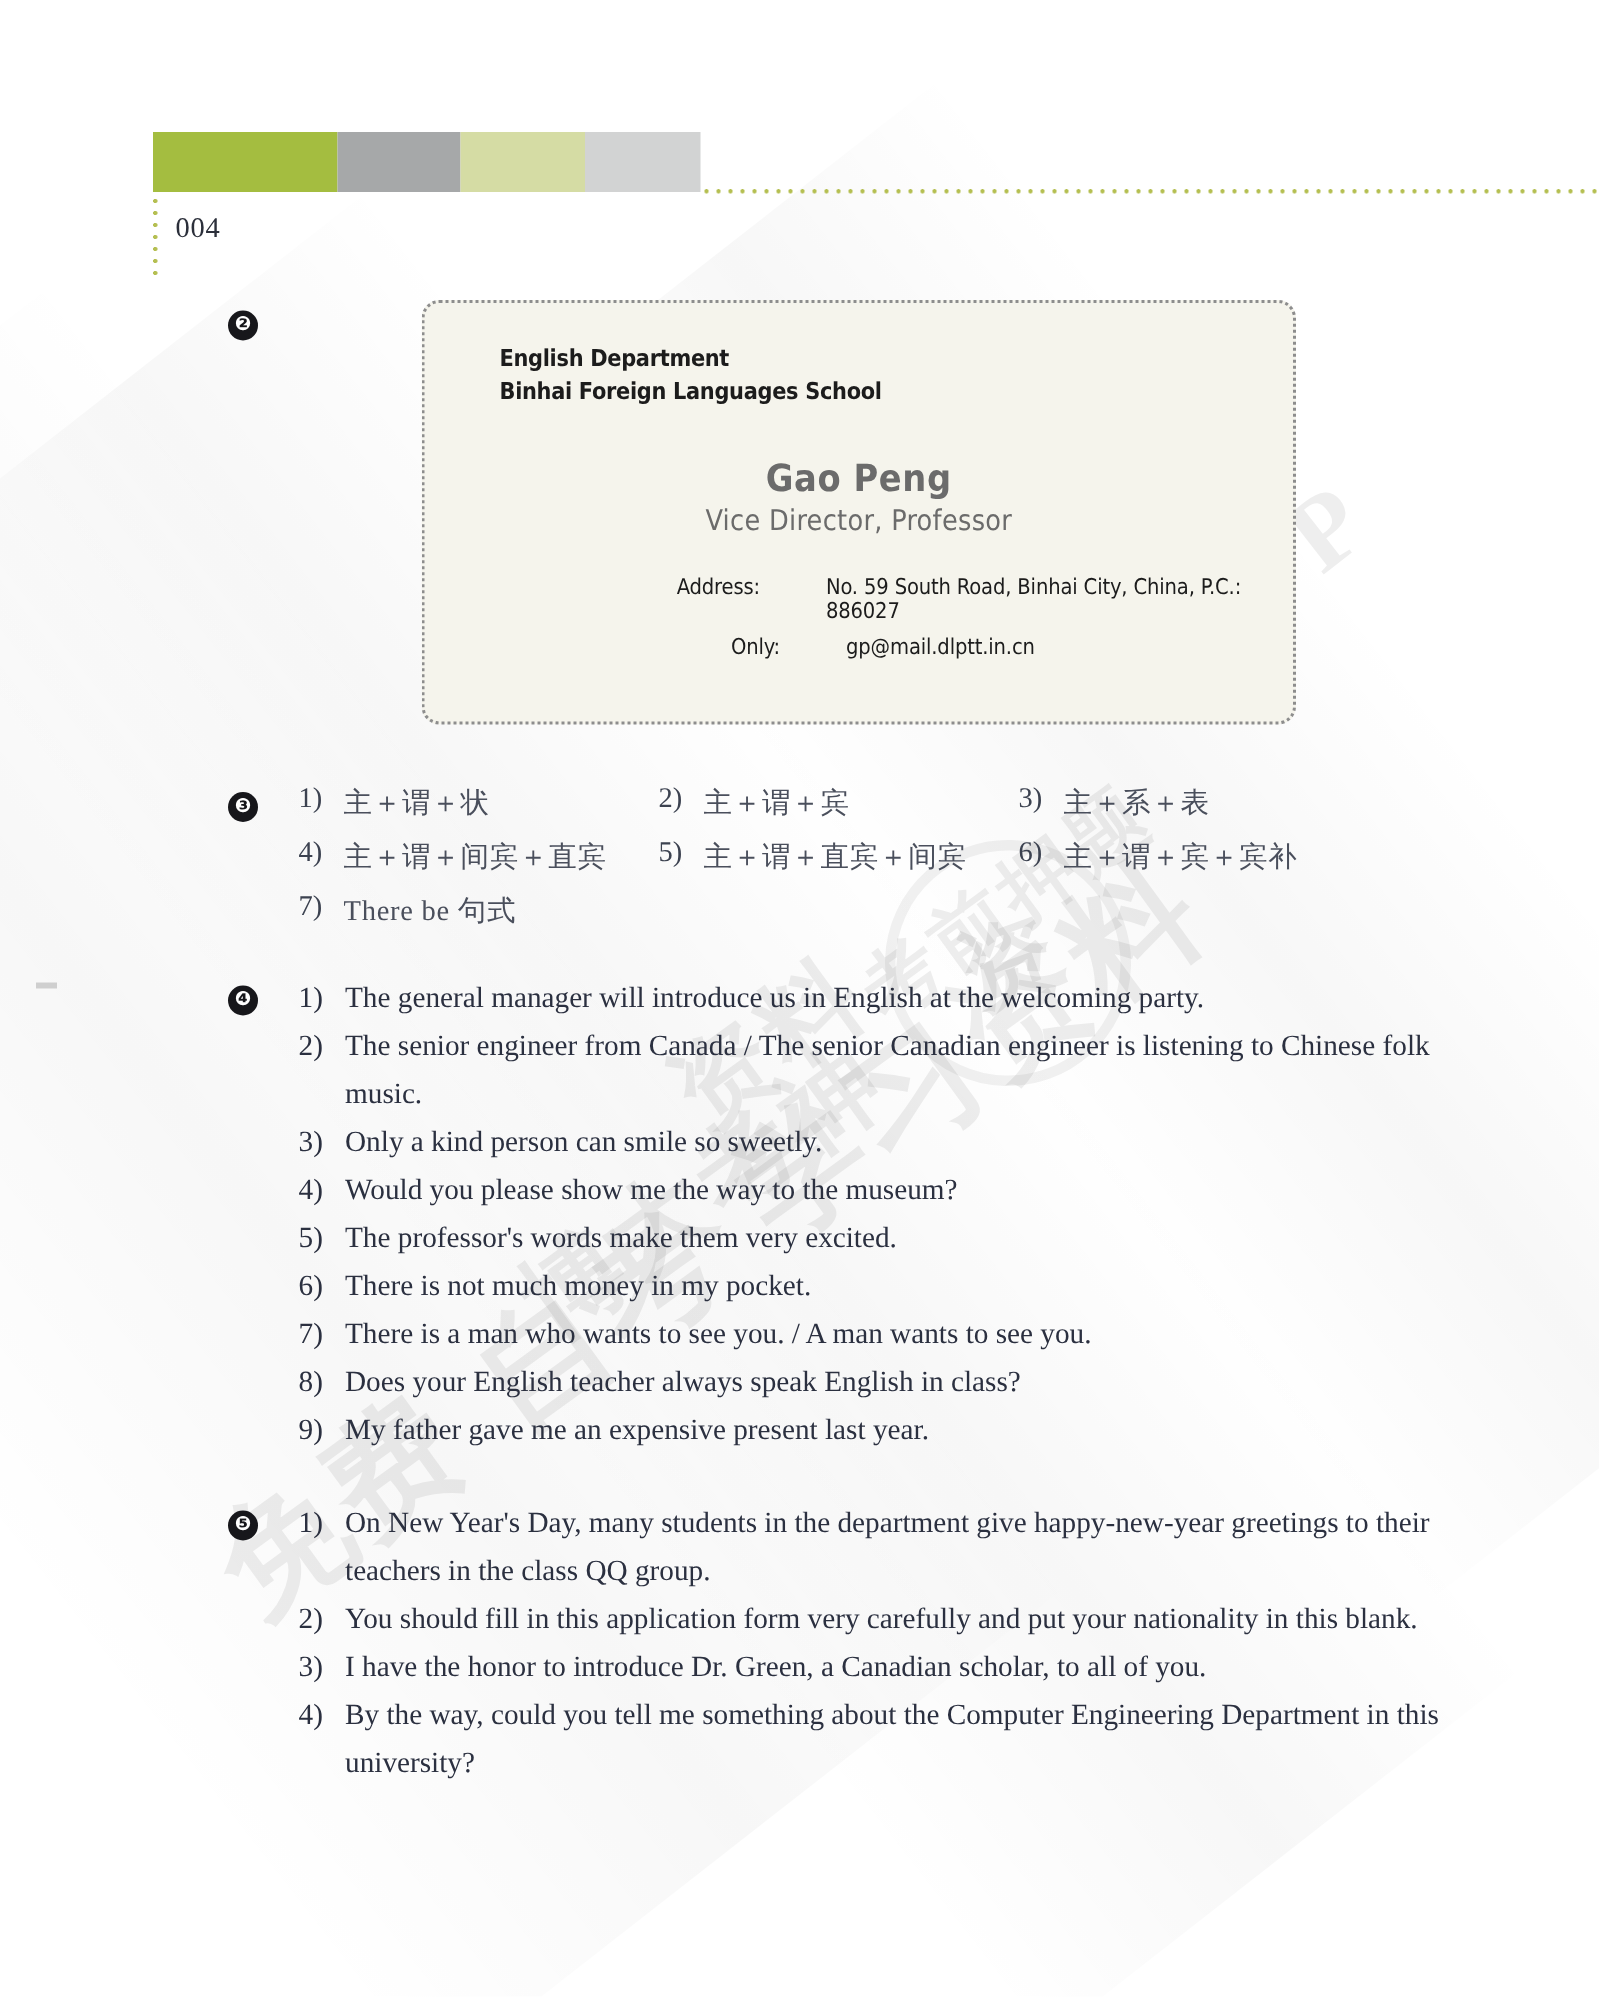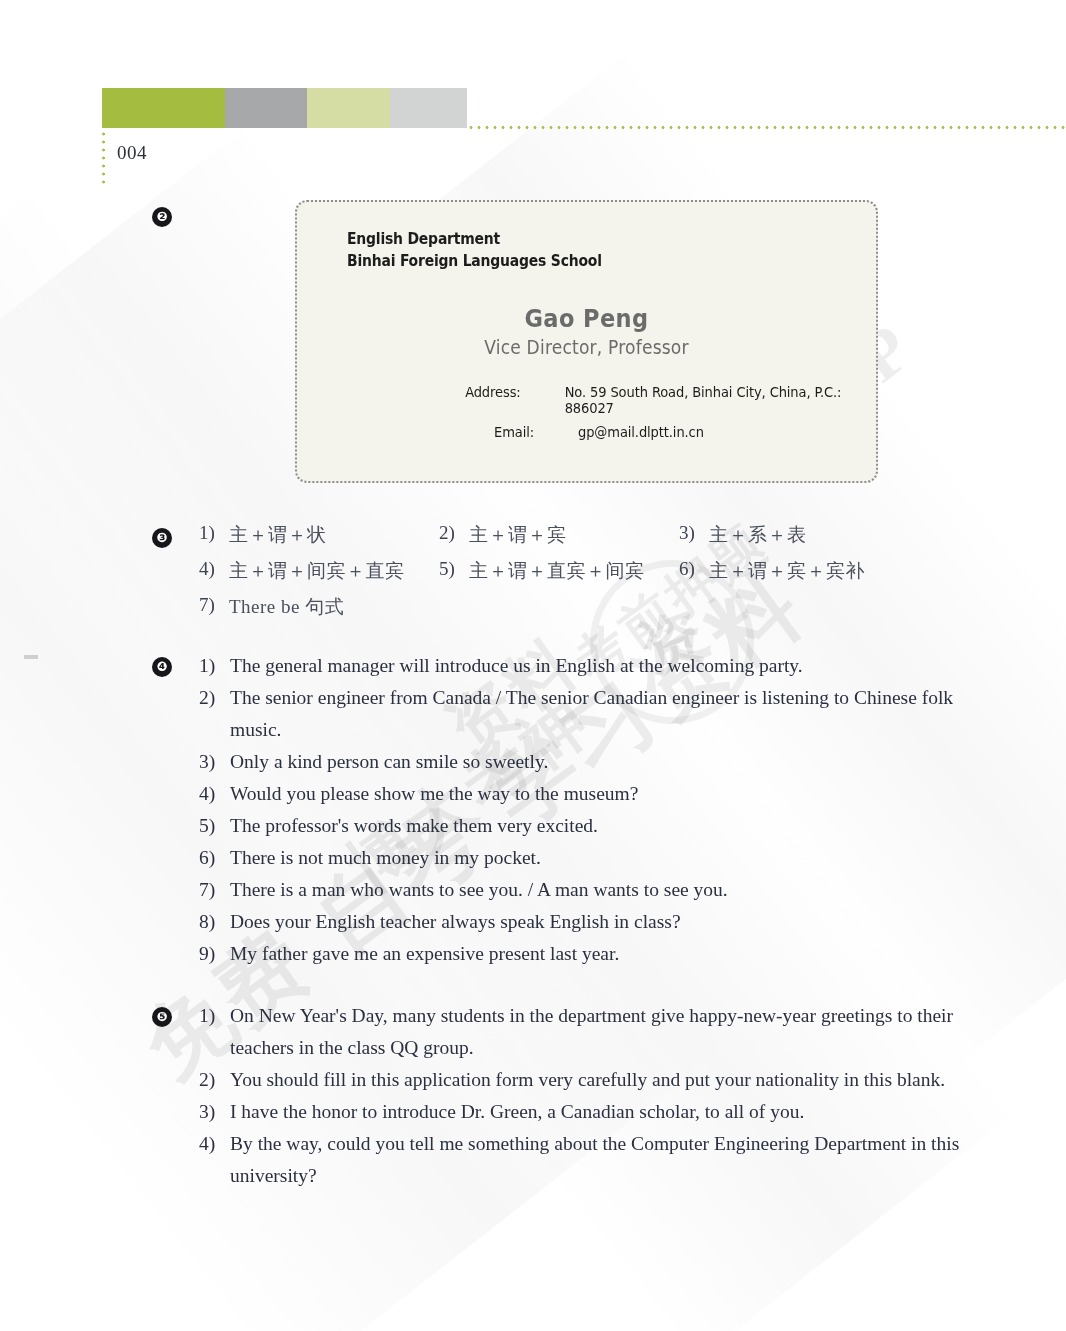--- a/index.html
+++ b/index.html
@@ -137,21 +137,21 @@
     font-size: 13px;
     font-weight: bold;
     line-height: 20px;
     text-align: center;
   }
 
   
   .card {
     position: absolute;
     top: 200px;
-    left: 271px;
+    left: 257px;
     width: 583px;
     height: 283px;
     box-sizing: border-box;
     background: #f5f4ec;
     border: 2px dotted #8d8d8d;
     border-radius: 12px;
     font-family: "DejaVu Sans Condensed", "Liberation Sans Narrow", "Liberation Sans", sans-serif;
   }
   .card-org {
     position: absolute;
@@ -294,21 +294,21 @@
     <div class="card-name-block">
       <div class="card-name">Gao Peng</div>
       <div class="card-title">Vice Director, Professor</div>
     </div>
     <div class="card-contact">
       <div class="cc-row">
         <div class="cc-label">Address:</div>
         <div class="cc-value">No. 59 South Road, Binhai City, China, P.C.: 886027</div>
       </div>
       <div class="cc-row">
-        <div class="cc-label">Email:</div>
+        <div class="cc-label">Only:</div>
         <div class="cc-value">gp@mail.dlptt.in.cn</div>
       </div>
     </div>
   </div>
 
   <div class="sec-marker" style="top:528px; left:128px;">❸</div>
 
   <div class="grammar">
     <div class="gr-row">
       <div class="gr-cell">

